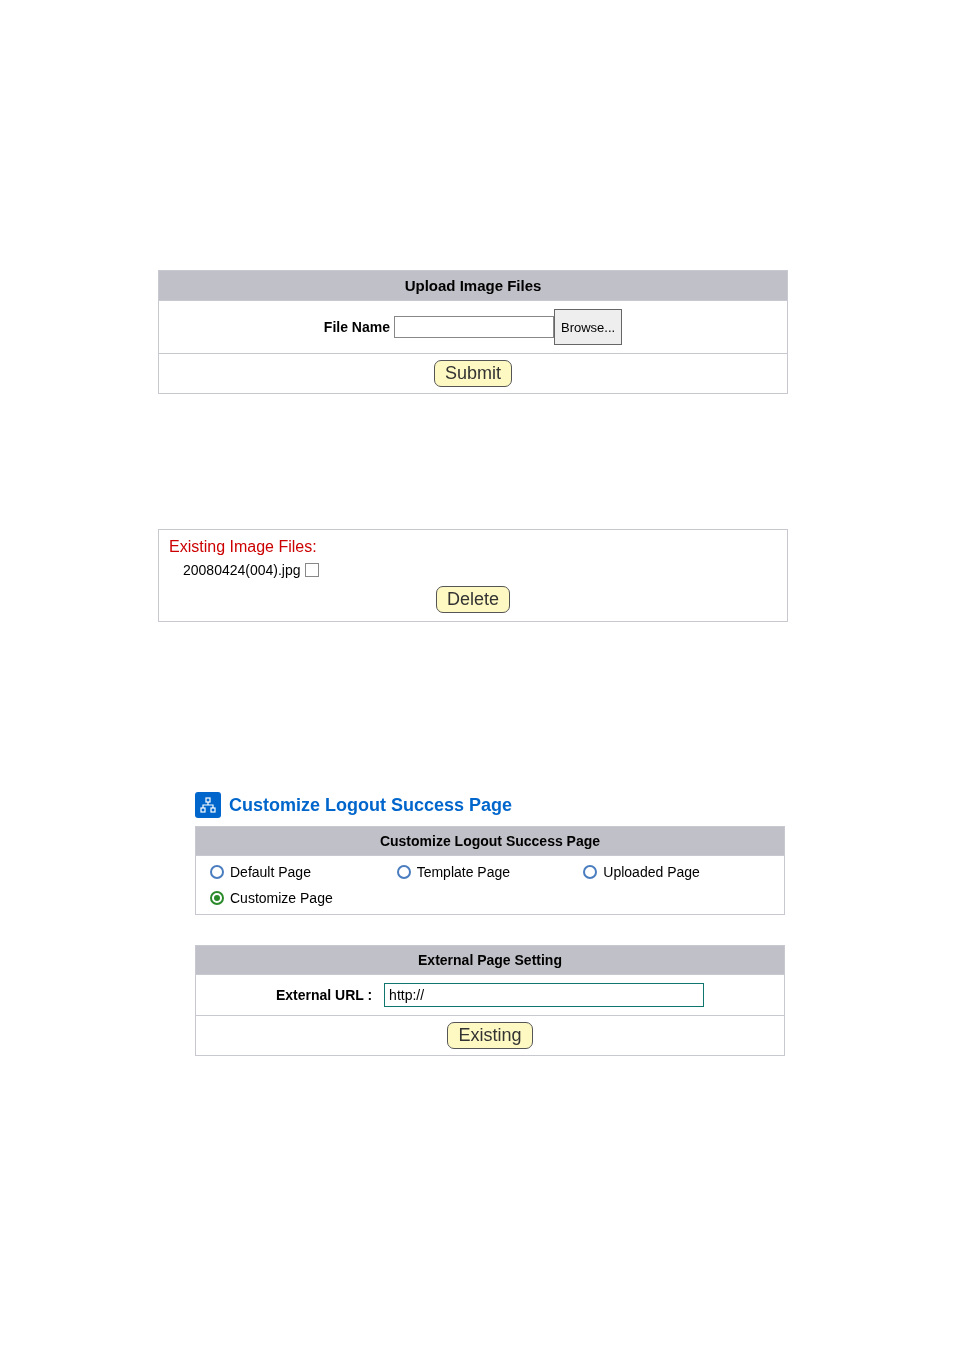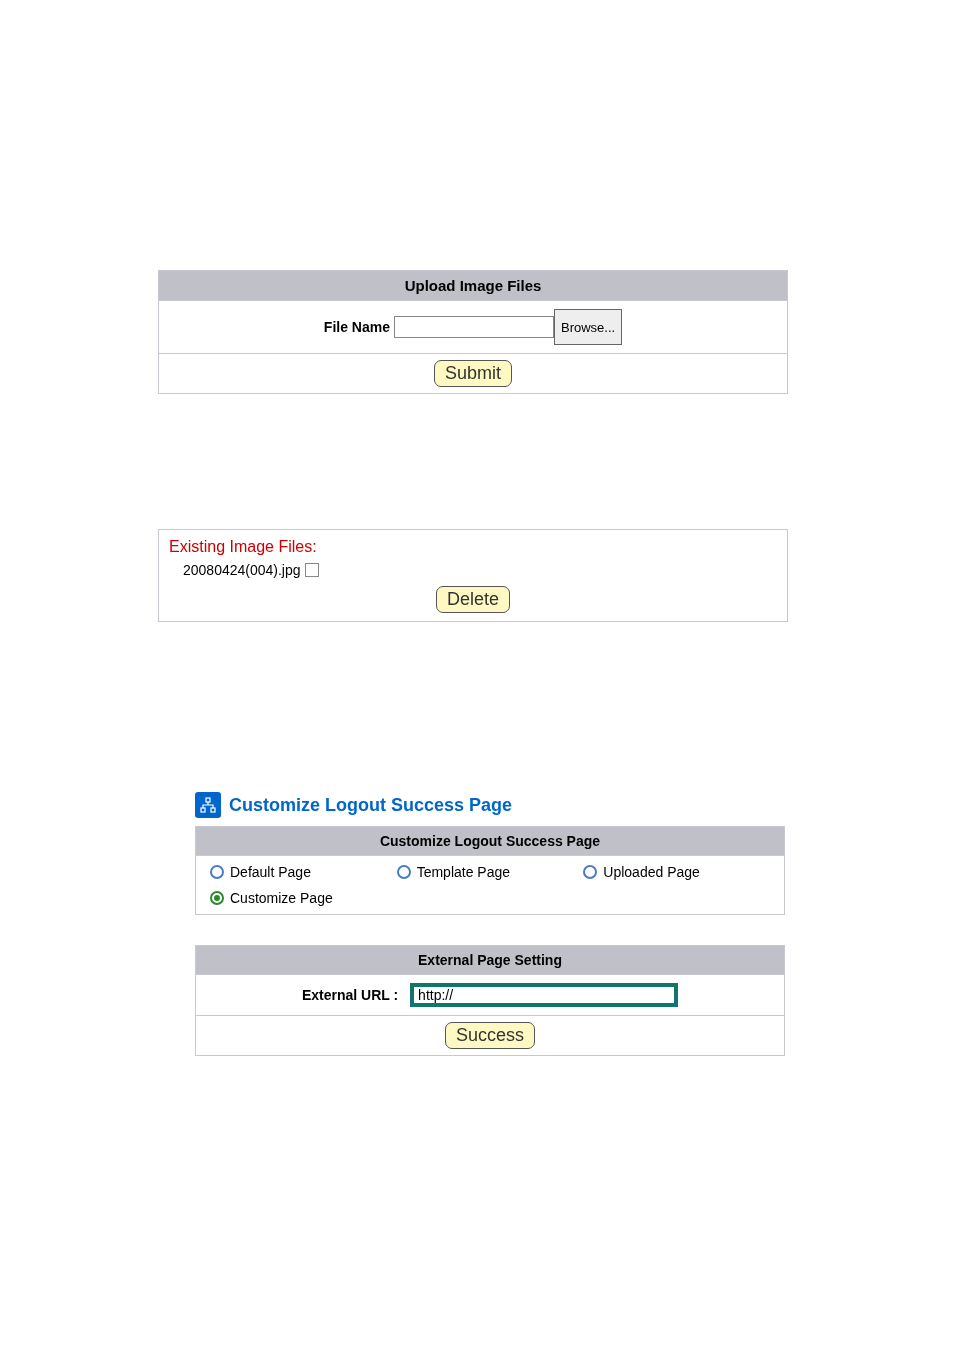--- a/index.html
+++ b/index.html
@@ -35,21 +35,21 @@
     .radio-grid { display: grid; grid-template-columns: 1fr 1fr 1fr; padding: 8px 14px; row-gap: 10px; }
     .radio-item { display: flex; align-items: center; }
     .radio { width: 14px; height: 14px; border: 2px solid #4a7dbf; border-radius: 50%; margin-right: 6px; display: inline-flex; align-items: center; justify-content: center; flex-shrink: 0; }
     .radio.selected::after { content: ''; width: 6px; height: 6px; border-radius: 50%; background: #2a8a2a; }
     .radio.selected { border-color: #2a8a2a; }
 
     .panel4 { margin: 30px 0 0 195px; width: 590px; border: 1px solid #c8c8d0; }
     .url-row { padding: 8px 10px; display: flex; align-items: center; justify-content: center; border-bottom: 1px solid #c8c8d0; }
     .url-row-inner { display: flex; align-items: center; }
     .url-lbl { font-weight: bold; margin-right: 12px; }
-    .url-input { width: 268px; height: 24px; border: 4px solid #0f766e; padding: 2px 4px; font-size: 14px; }
+    .url-input { width: 320px; height: 24px; border: 1px solid #0f766e; padding: 2px 4px; font-size: 14px; }
     .preview-row { text-align: center; padding: 6px 0; }
   </style>
 </head>
 <body>
 
 <div class="page">
 
   <div class="panel1">
     <div class="hdr">Upload Image Files</div>
     <div class="file-row">
@@ -113,17 +113,17 @@
 
   <div class="panel4">
     <div class="hdr3">External Page Setting</div>
     <div class="url-row">
       <div class="url-row-inner">
         <span class="url-lbl">External URL :</span>
         <input class="url-input" type="text" value="http://" style="">
       </div>
     </div>
     <div class="preview-row">
-      <button class="btn">Success</button>
+      <button class="btn">Existing</button>
     </div>
   </div>
 
 </div>
 
 </body></html>

